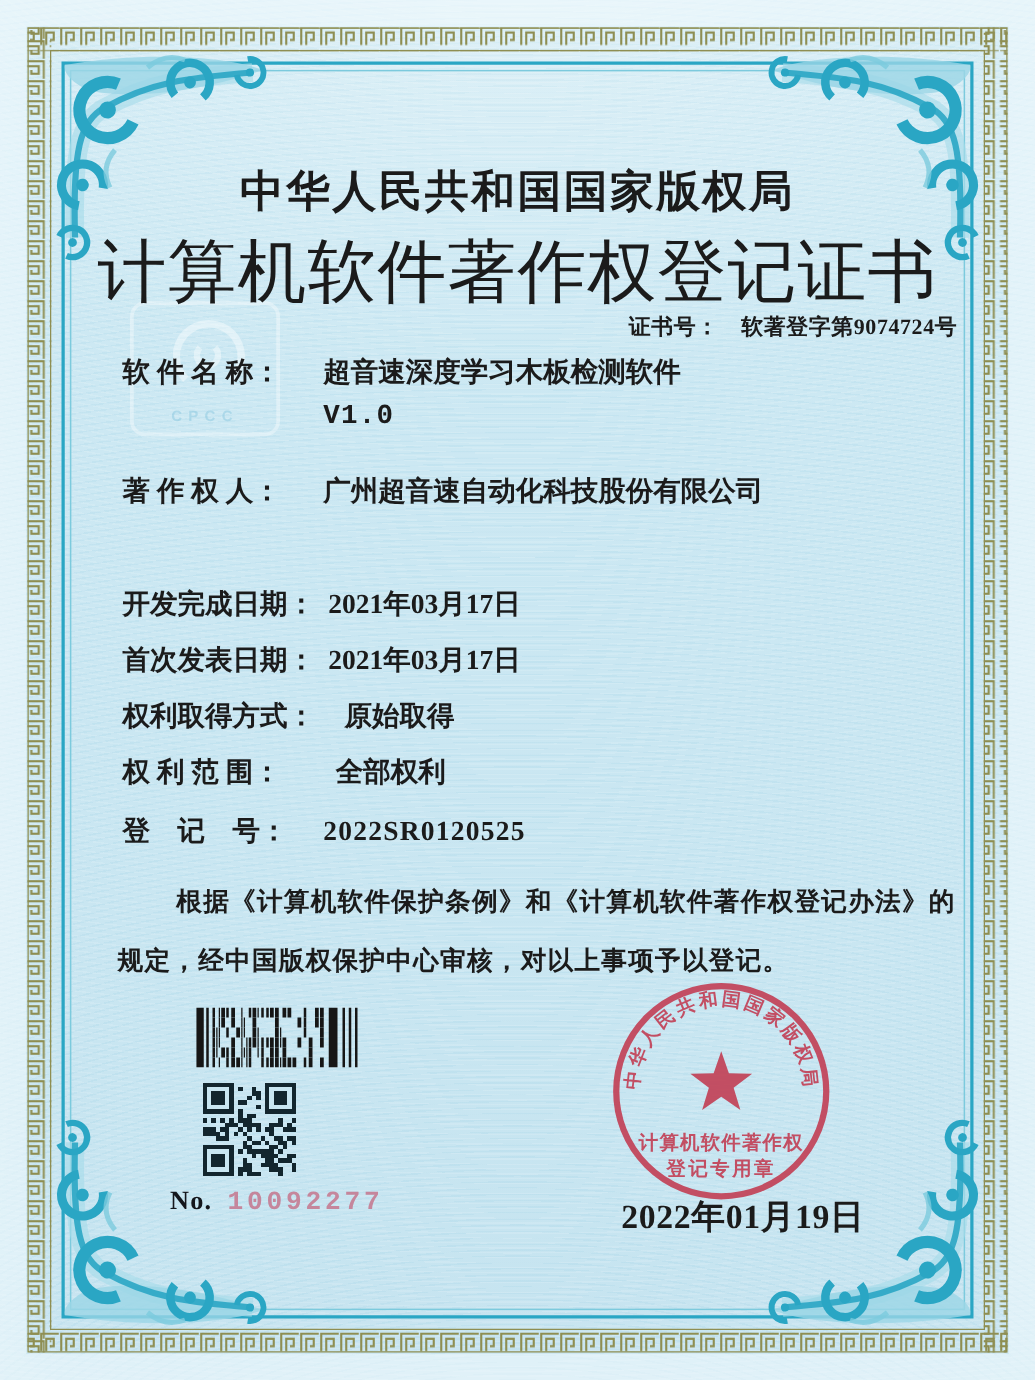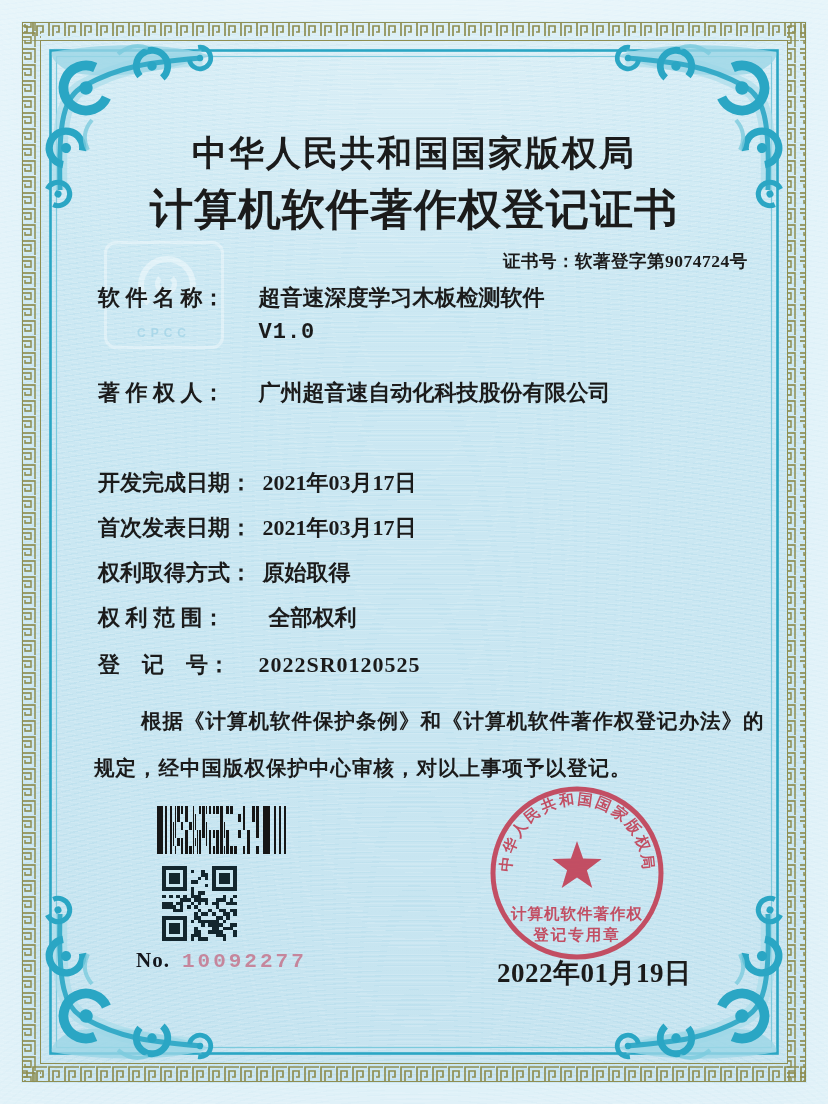--- a/index.html
+++ b/index.html
@@ -10,23 +10,23 @@
       radial-gradient(ellipse 120% 40% at 50% 0%, rgba(255,255,255,.30), transparent 70%),
       repeating-radial-gradient(ellipse 130% 55% at 50% -18%, rgba(255,255,255,.12) 0 2px, transparent 2px 7px),
       repeating-radial-gradient(ellipse 140% 65% at 50% 118%, rgba(140,201,224,.14) 0 2px, transparent 2px 8px),
       linear-gradient(#cfeaf4,#c6e4f0);
   }
   .page::before{content:"";position:absolute;inset:0;pointer-events:none;
     box-shadow:inset 0 0 0 21px rgba(240,250,253,.55), inset 0 0 90px rgba(255,255,255,.25);}
   .border-art{position:absolute;left:0;top:0;z-index:1;}
   .abs{position:absolute;z-index:3;}
   .authority{left:0;top:130px;width:100%;text-align:center;font-size:35px;font-weight:700;letter-spacing:2px;margin:0;}
-  .cert-title{left:0;top:181px;width:100%;text-align:center;font-size:43px;font-weight:700;letter-spacing:1px;margin:0;}
+  .cert-title{left:0;top:181px;width:100%;text-align:center;font-size:55px;font-weight:400;letter-spacing:1px;margin:0;}
   .certno{left:503px;top:249px;font-size:17.5px;font-weight:700;letter-spacing:.5px;}
-  .certno .lbl{margin-right:0;}
+  .certno .lbl{margin-right:18px;}
   .field-row{left:98px;font-size:22px;font-weight:700;white-space:nowrap;}
   .field-row .f-label{display:inline-block;min-width:150px;}
   .field-row .f-value{position:absolute;left:155px;top:0;white-space:nowrap;}
   .f-value .v2{display:block;margin-top:7px;letter-spacing:1px;}
   .statement{font-size:20.5px;font-weight:700;letter-spacing:1px;white-space:nowrap;}
   .wm{left:104px;top:241px;width:114px;height:102px;border:3px solid rgba(255,255,255,.45);
       border-radius:12px;z-index:2;opacity:.8;}
   .wm .swirl{position:absolute;left:31px;top:12px;width:46px;height:46px;border:6px solid rgba(255,255,255,.5);
       border-radius:50%;border-bottom-color:transparent;}
   .wm .swirl::after{content:"";position:absolute;left:11px;top:11px;width:12px;height:12px;
@@ -114,21 +114,21 @@
   <div class="abs field-row" style="top:468px">
     <span class="f-label">开发完成日期：</span>
     <span style="margin-left:5px">2021年03月17日</span>
   </div>
   <div class="abs field-row" style="top:513px">
     <span class="f-label">首次发表日期：</span>
     <span style="margin-left:5px">2021年03月17日</span>
   </div>
   <div class="abs field-row" style="top:558px">
     <span class="f-label">权利取得方式：</span>
-    <span style="margin-left:5px">原始取得</span>
+    <span style="margin-left:18px">原始取得</span>
   </div>
   <div class="abs field-row" style="top:603px">
     <span class="f-label">权 利 范 围：</span>
     <span style="margin-left:15px">全部权利</span>
   </div>
   <div class="abs field-row" style="top:650px">
     <span class="f-label">登　记　号：</span>
     <span style="margin-left:5px;letter-spacing:1px">2022SR0120525</span>
   </div>
 

